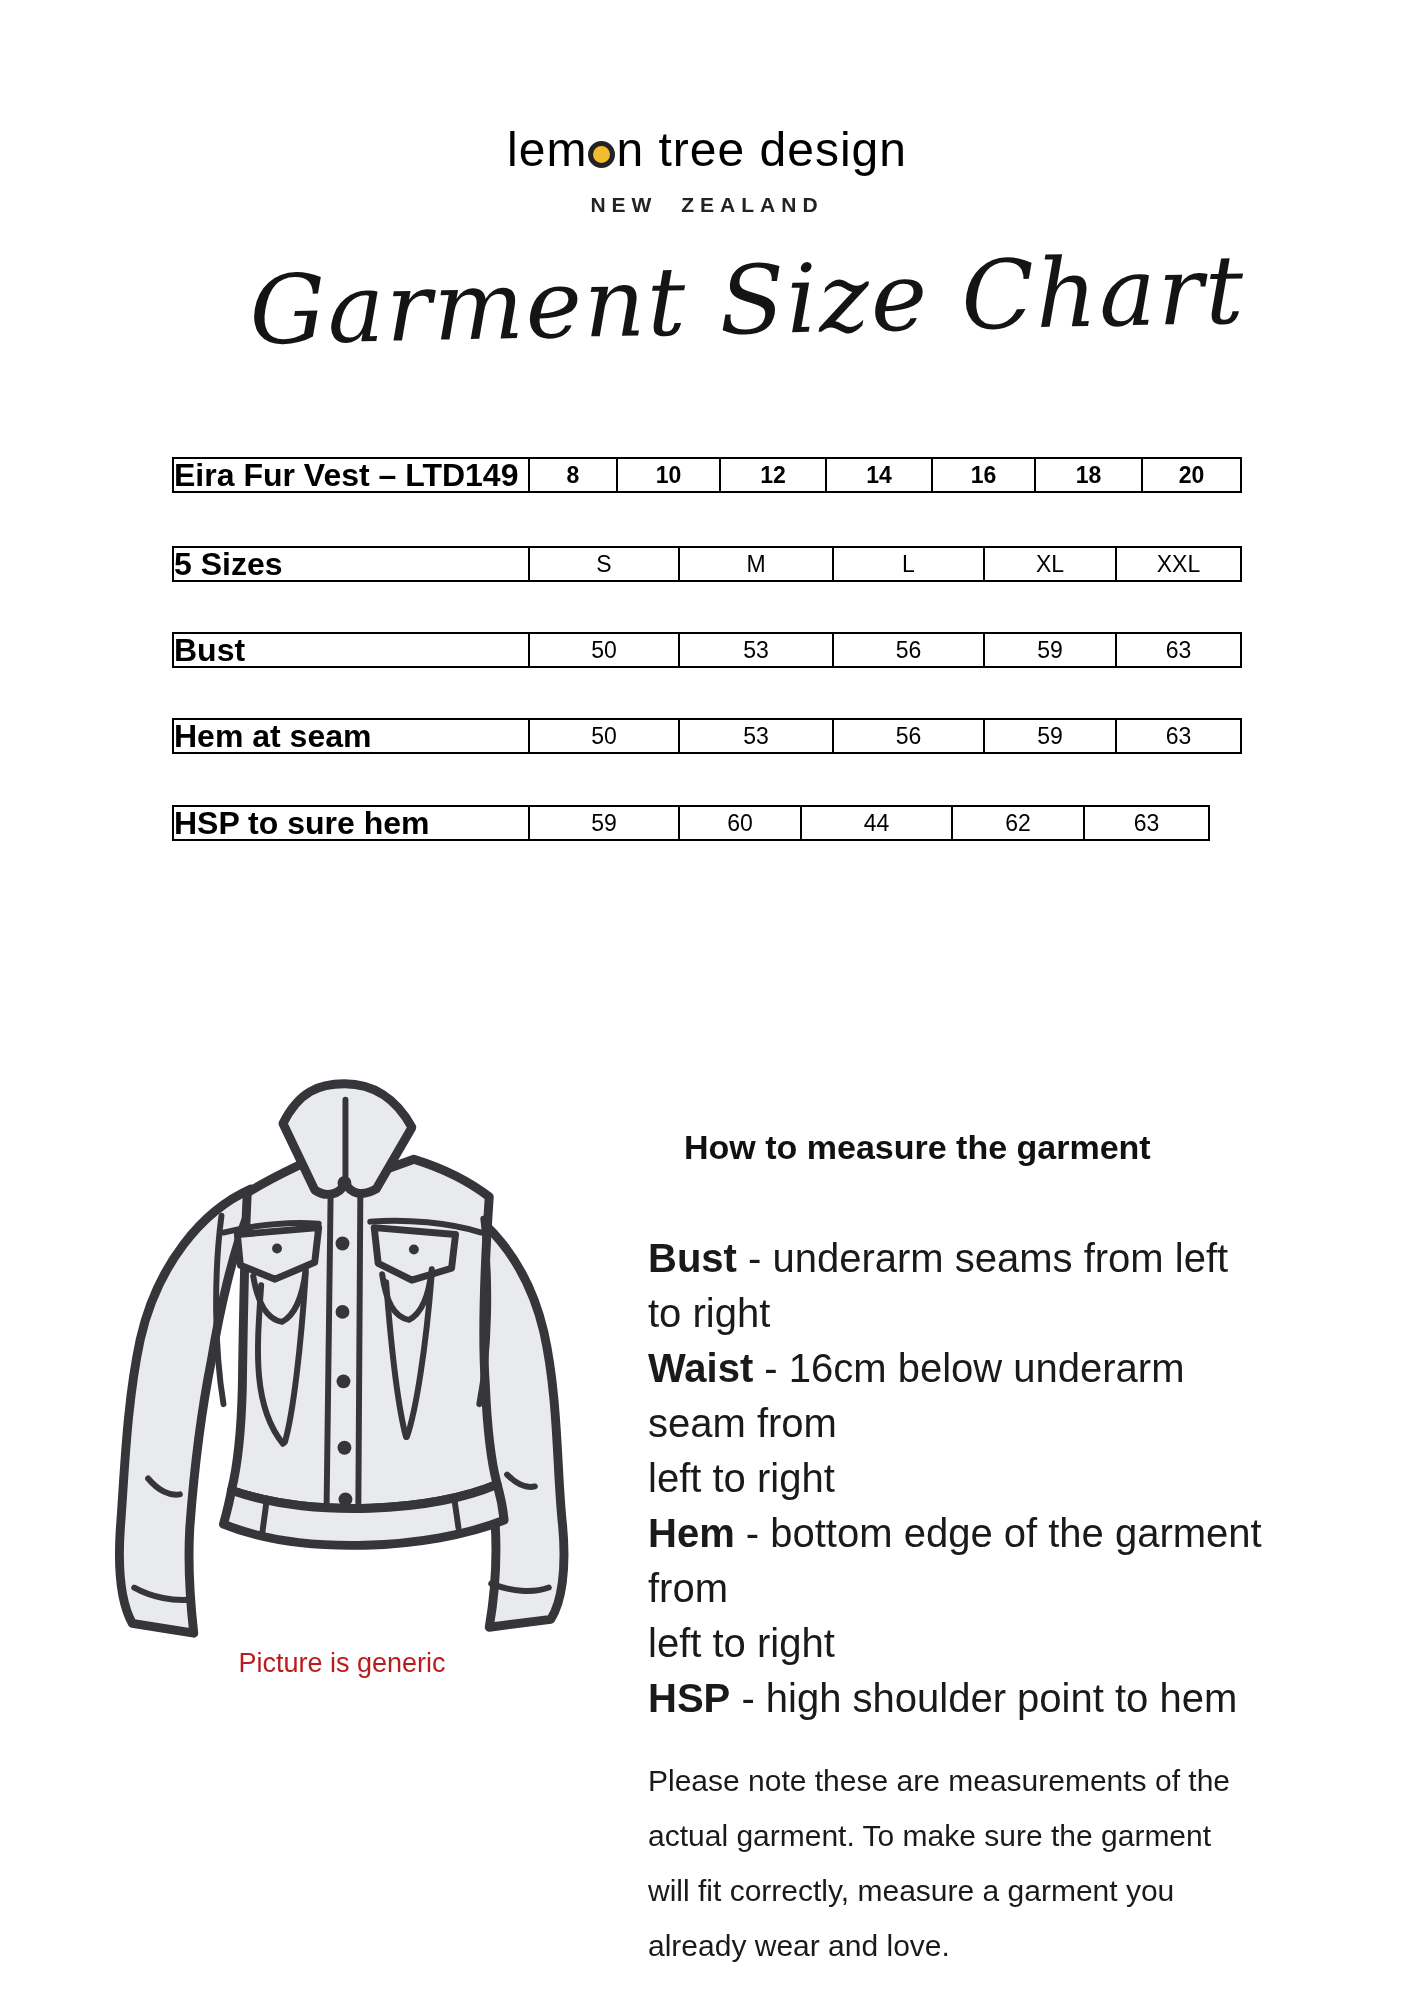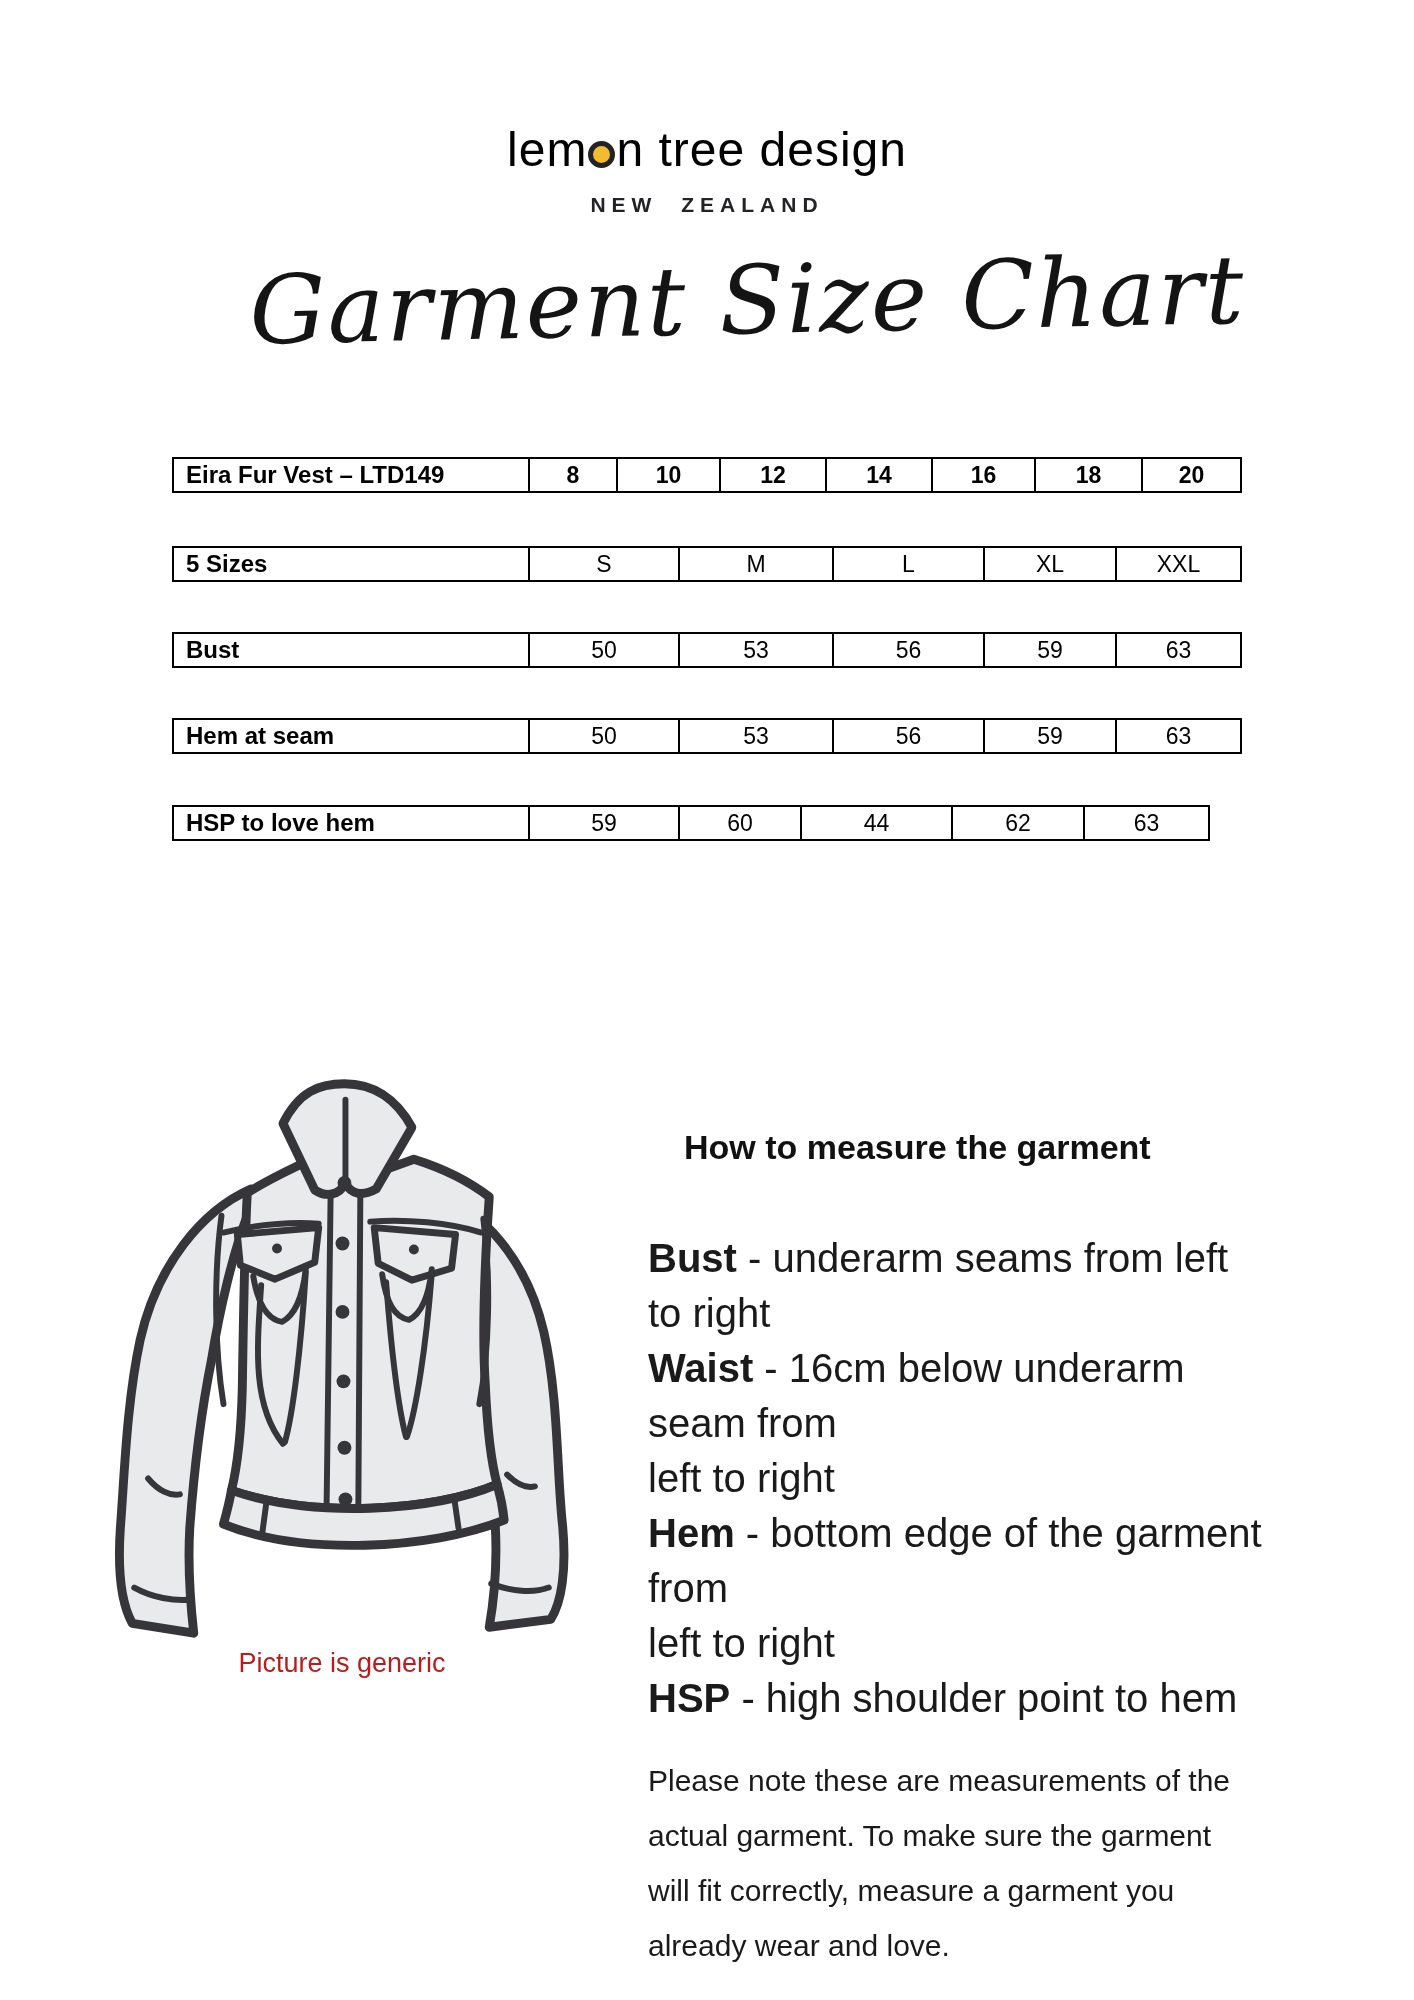--- a/index.html
+++ b/index.html
@@ -40,22 +40,22 @@
     position:absolute; left:172px; display:inline-flex;
     border:2px solid #000; background:#fff; height:36px;
     align-items:stretch;
   }
   .cell {
     display:flex; align-items:center; justify-content:center;
     border-left:2px solid #000; font-size:23px; color:#000;
     overflow:hidden; white-space:nowrap;
   }
   .cell.label {
-    border-left:none; justify-content:flex-start; padding-left:12px;
-    font-weight:bold; font-size:24px;
+    border-left:none; justify-content:flex-start; 
+    font-weight:bold; font-size:32px;
   }
   .bold-vals .cell { font-weight:bold; }
 
   .note-line {
     position:absolute; left:172px; top:890px; font-size:21px; color:#1a1a1a;
   }
   .note-line b { font-weight:bold; }
 
   
   .jacket-wrap { position:absolute; left:58px; top:1062px; width:565px; height:595px; }
@@ -118,21 +118,21 @@
   <div class="srow" style="top:718px">
     <div class="cell label" style="width:354px">Hem at seam</div>
     <div class="cell" style="width:150px">50</div>
     <div class="cell" style="width:154px">53</div>
     <div class="cell" style="width:151px">56</div>
     <div class="cell" style="width:132px">59</div>
     <div class="cell" style="width:125px">63</div>
   </div>
 
   <div class="srow" style="top:805px">
-    <div class="cell label" style="width:354px">HSP to love hem</div>
+    <div class="cell label" style="width:354px">HSP to sure hem</div>
     <div class="cell" style="width:150px">59</div>
     <div class="cell" style="width:122px">60</div>
     <div class="cell" style="width:151px">44</div>
     <div class="cell" style="width:132px">62</div>
     <div class="cell" style="width:125px">63</div>
   </div>
 
 
   <div class="jacket-wrap">
     <svg viewBox="0 0 560 600" width="565" height="595">

